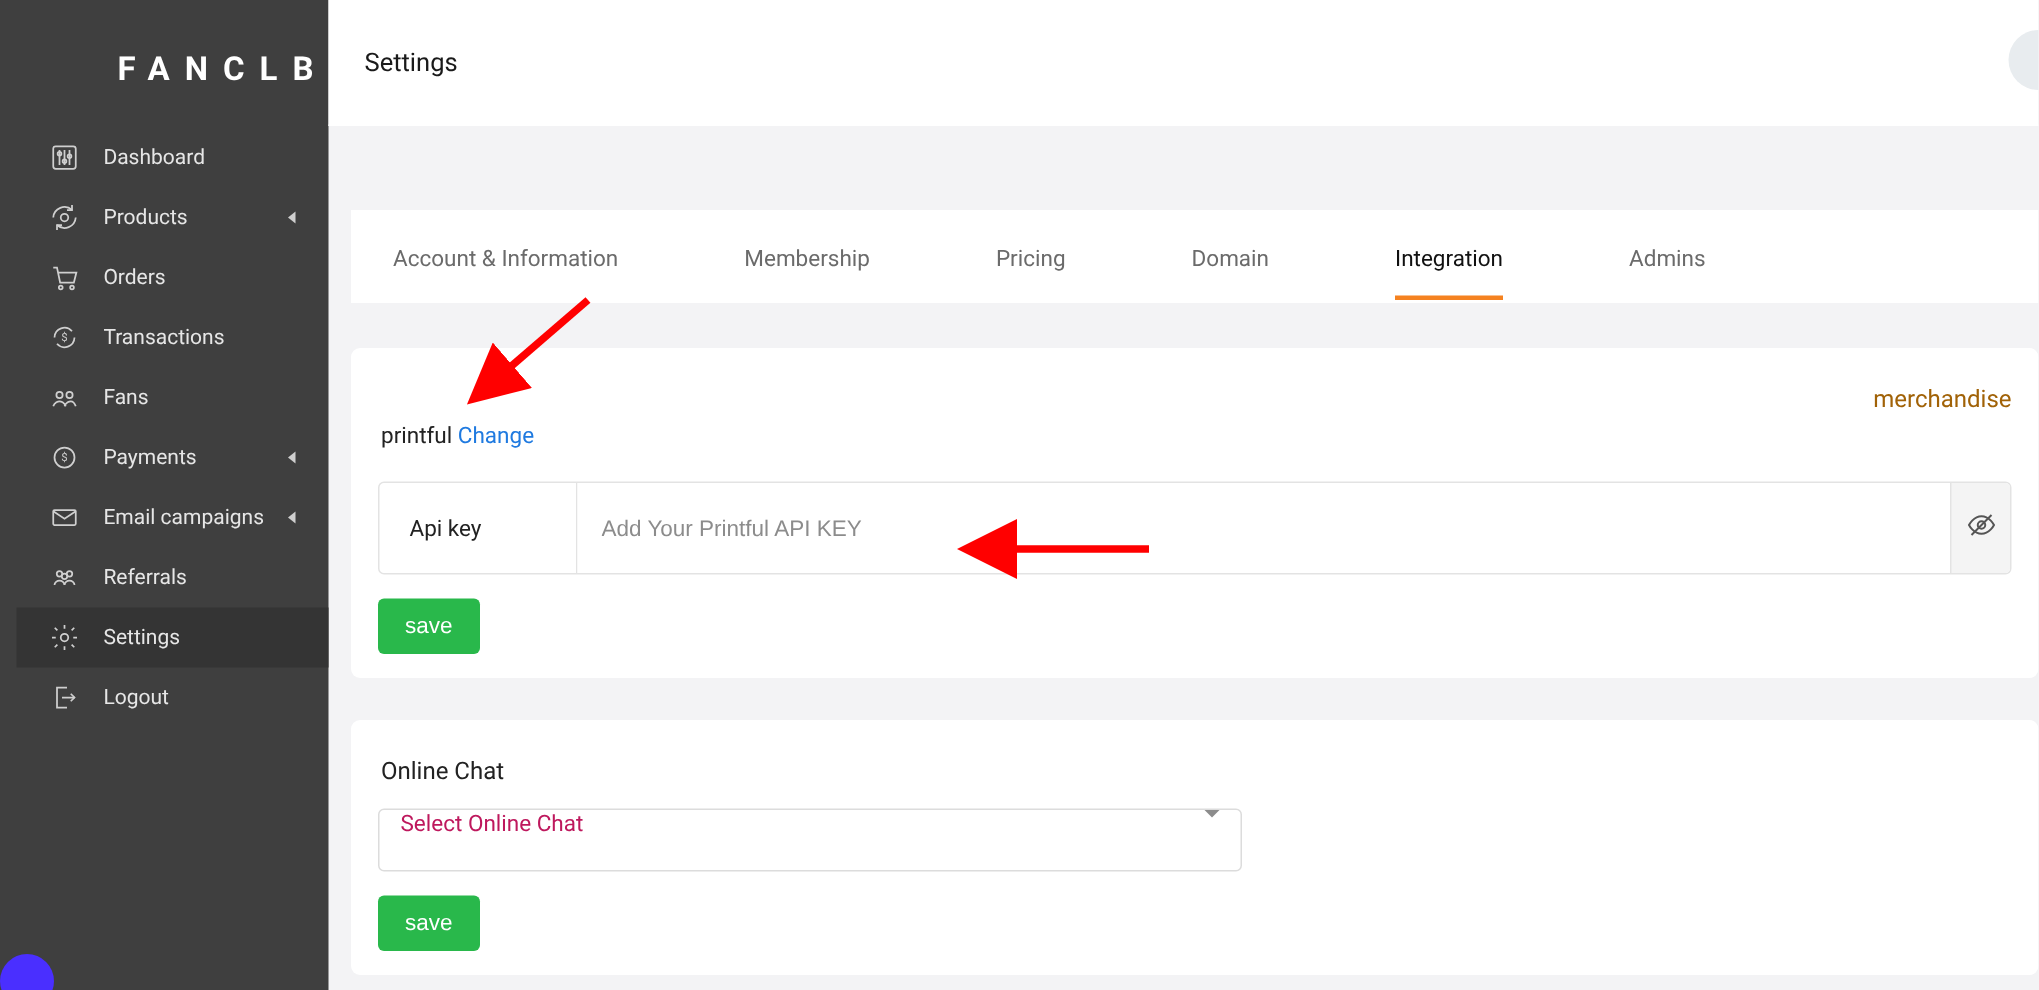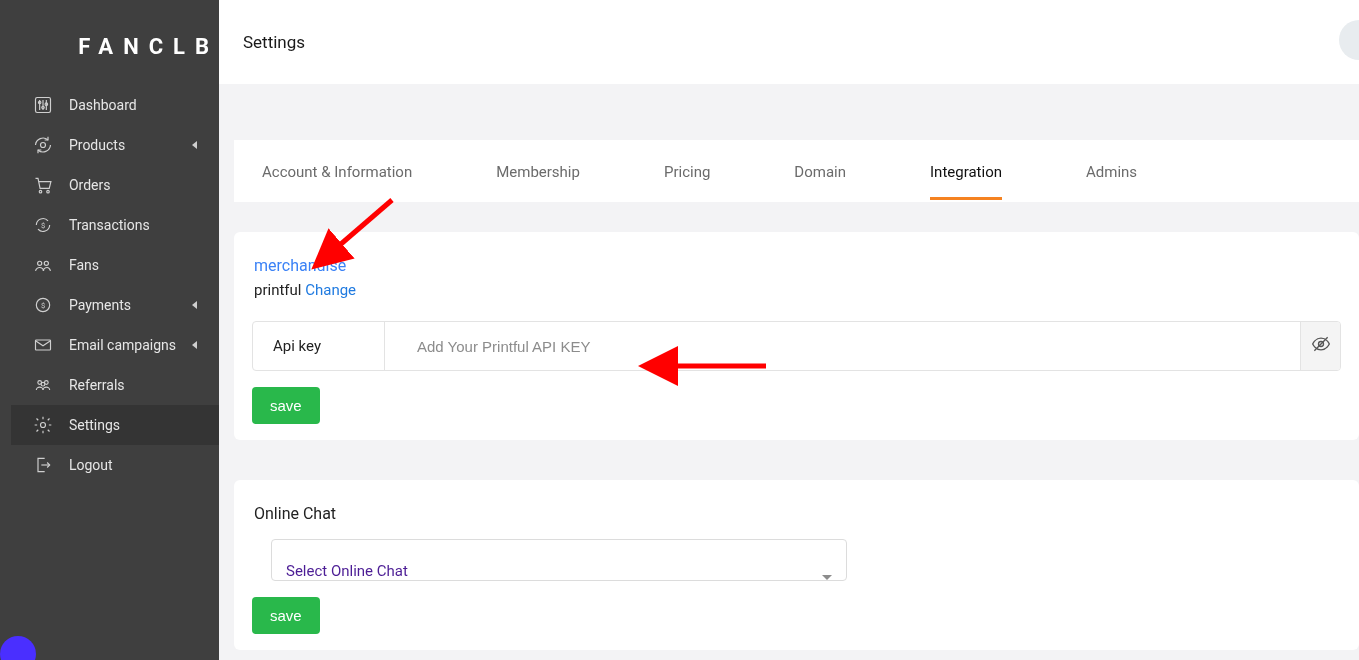--- a/index.html
+++ b/index.html
@@ -104,32 +104,31 @@
     left: 234px; right: 0;
     top: 232px;
     padding: 24px 18px 16px 18px;
   }
   .card.chat {
     left: 234px; right: 0;
     top: 480px;
     padding: 24px 18px 16px 18px;
   }
 
-  .merch-title { font-size: 16px; color: #3b82f6; margin-bottom: 6px; margin-left: 2px;}
+  .merch-title { font-size: 16px; color: #a16207; margin-bottom: 6px; margin-left: 2px; text-align: right;}
   .merch-sub { font-size: 15px; color: #222; margin-bottom: 22px; margin-left: 2px;}
   .merch-sub a { color: #1f7ae0; text-decoration: none; cursor: pointer; }
 
   .api-row {
     display: flex;
     align-items: stretch;
     border: 1px solid #e3e3e3;
     border-radius: 4px;
     overflow: hidden;
-    height: 50px;
-    gap: 16px;
+    height: 62px;
   }
   .api-label {
     flex: 0 0 132px;
     display: flex; align-items: center;
     padding-left: 20px;
     font-size: 15px;
     color: #222;
     border-right: 1px solid #e3e3e3;
   }
   .api-input {
@@ -160,27 +159,26 @@
     padding: 10px 18px;
     cursor: pointer;
   }
 
   .chat-title { font-size: 16px; color: #222; margin-bottom: 16px; margin-left: 2px;}
   .chat-select {
     width: 576px;
     height: 42px;
     border: 1px solid #dcdcdc;
     border-radius: 4px;
-    display: flex; align-items: flex-end; justify-content: space-between;
+    display: flex; align-items: flex-start; justify-content: space-between;
     padding: 0 14px;
-    color: #4c1d95;
+    color: #be185d;
     font-size: 15px;
     cursor: pointer;
     background: #fff;
-    margin-left: 19px;
   }
   .chat-select .caret {
     width: 0; height: 0;
     border-left: 5px solid transparent;
     border-right: 5px solid transparent;
     border-top: 5px solid #8c8c8c;
   }
 
   
   .arrow {

